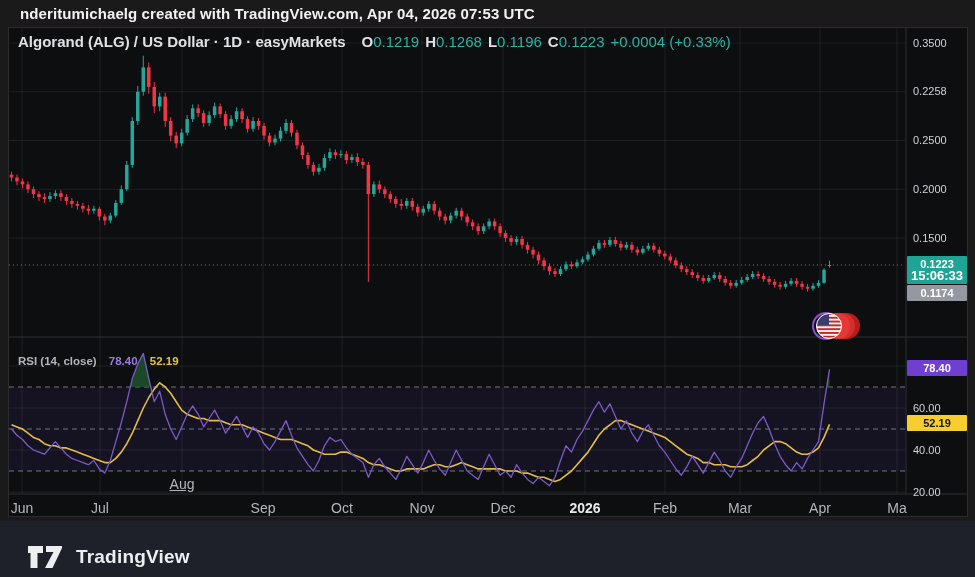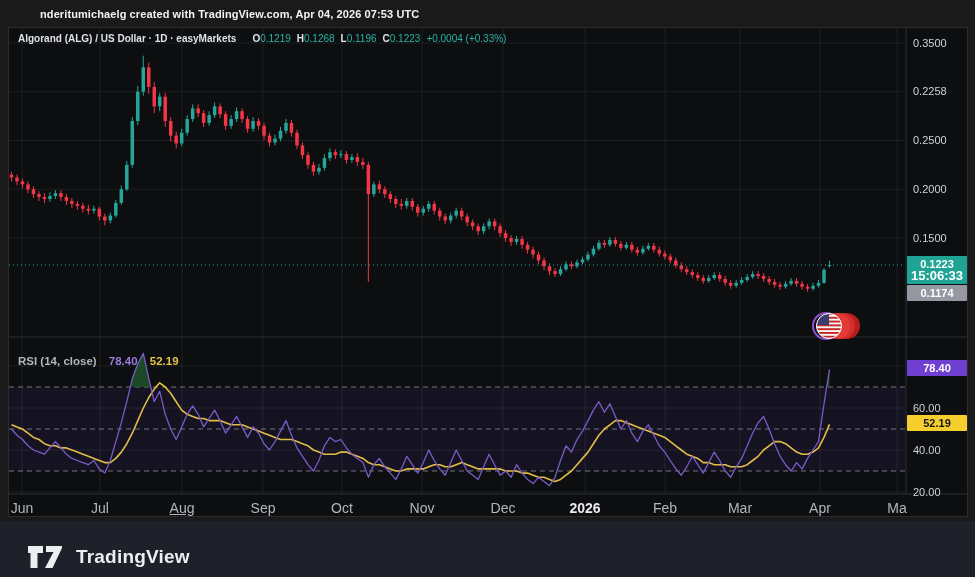--- a/index.html
+++ b/index.html
@@ -2,30 +2,30 @@
 <html><head>
 <meta charset="utf-8">
 <style>
   * { margin:0; padding:0; box-sizing:border-box; }
   html,body { width:975px; height:577px; background:#1a1a1a; overflow:hidden;
               font-family:"Liberation Sans", sans-serif; }
   .stage { position:relative; width:975px; height:577px; background:#1a1a1a; }
 
   .topbar { position:absolute; left:0; top:0; width:975px; height:27px;
             background:#1a1a1a; display:flex; align-items:center; }
-  .topbar span { color:#f2f2f2; font-size:11px; font-weight:bold; padding-left:20px; letter-spacing:.1px;margin-left:20px; }
+  .topbar span { color:#f2f2f2; font-size:15px; font-weight:bold; padding-left:20px; letter-spacing:.1px; }
 
   .widget { position:absolute; left:8px; top:27px; width:960px; height:490px;
             background:#0d0e10; border:1px solid #2b2c30; }
 
   #chart-svg { position:absolute; left:0; top:0; }
 
   .hit { position:absolute; background:transparent; }
 
-  .hdr { position:absolute; left:18px; top:33px; font-size:10px; color:#d6d8dd;
+  .hdr { position:absolute; left:18px; top:33px; font-size:15px; color:#d6d8dd;
          white-space:nowrap; z-index:5; }
   .hdr .sym { color:#dfe1e5; font-weight:bold; margin-right:10px; }
   .hdr .olbl { color:#dfe1e5; font-weight:bold; margin-left:6px; }
   .hdr .oval { color:#2bb3a2; }
   .hdr .chg { color:#2bb3a2; margin-left:6px; }
 
   .rsi-legend { position:absolute; left:18px; top:355px; font-size:11.5px; z-index:5; white-space:nowrap; }
   .rsi-legend .t { color:#b2b5be; font-weight:bold; }
   .rsi-legend .v1 { color:#9b7ce0; font-weight:bold; margin-left:9px; }
   .rsi-legend .v2 { color:#e3c24a; font-weight:bold; margin-left:9px; }
@@ -438,21 +438,21 @@
       <div class="axis-label" style="left: 913px; top: 231.5px;">0.1500</div>
     </div>
   <div id="rsi-labels">
       <div class="axis-label" style="left: 913px; top: 401.5px;">60.00</div>
       <div class="axis-label" style="left: 913px; top: 443.5px;">40.00</div>
       <div class="axis-label" style="left: 913px; top: 485.5px;">20.00</div>
     </div>
   <div id="time-labels">
       <div class="time-label" style="left: 22px; top: 500px;">Jun</div>
       <div class="time-label" style="left: 100px; top: 500px;">Jul</div>
-      <div class="time-label" style="left: 182px; top: 500px; text-decoration: underline;">Aug</div>
+      <div class="time-label" style="left: 182px; top: 476px; text-decoration: underline;">Aug</div>
       <div class="time-label" style="left: 263px; top: 500px;">Sep</div>
       <div class="time-label" style="left: 342px; top: 500px;">Oct</div>
       <div class="time-label" style="left: 422px; top: 500px;">Nov</div>
       <div class="time-label" style="left: 503px; top: 500px;">Dec</div>
       <div class="time-label major" style="left: 585px; top: 500px;">2026</div>
       <div class="time-label" style="left: 665px; top: 500px;">Feb</div>
       <div class="time-label" style="left: 740px; top: 500px;">Mar</div>
       <div class="time-label" style="left: 820px; top: 500px;">Apr</div>
       <div class="time-label" style="left: 897px; top: 500px;">Ma</div>
     </div>

